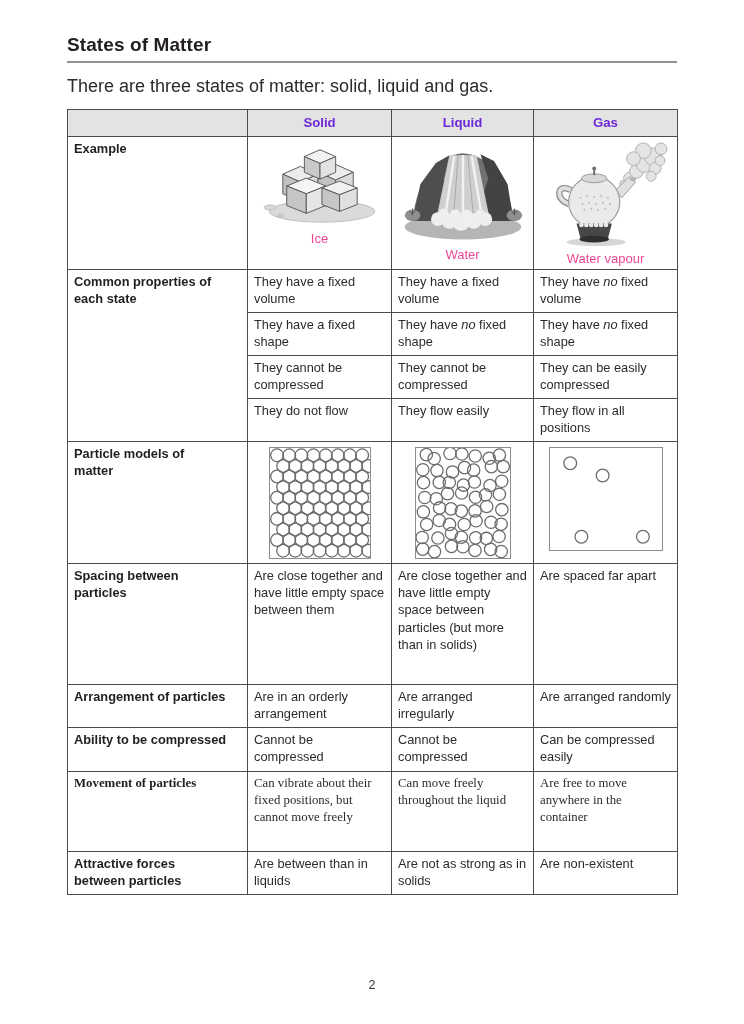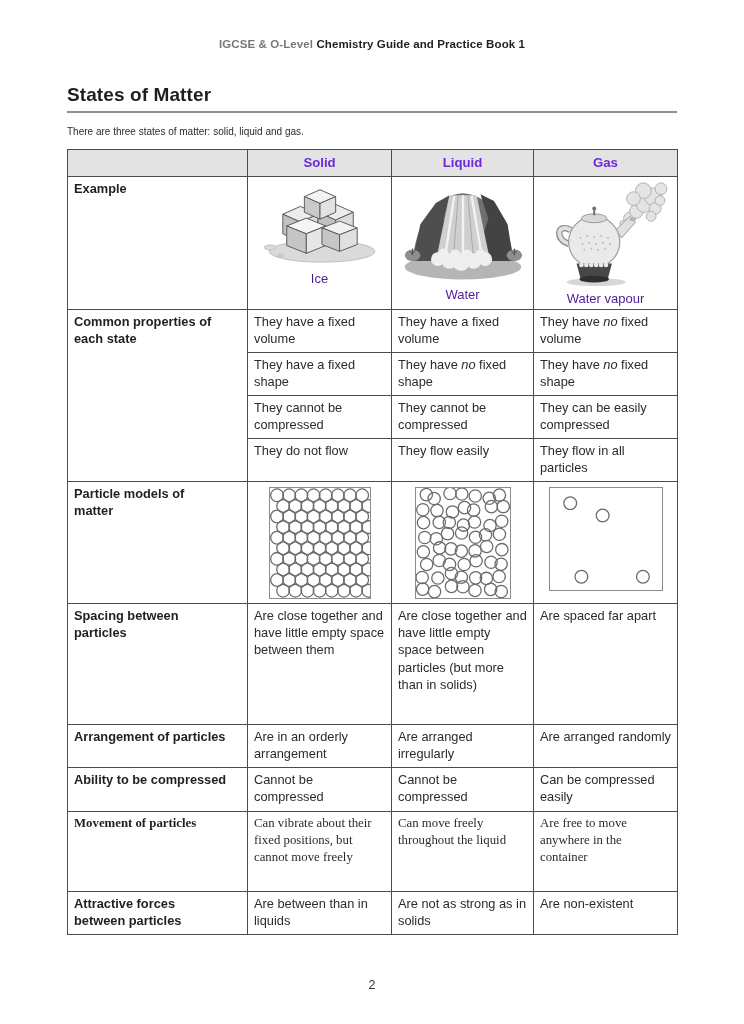--- a/index.html
+++ b/index.html
@@ -12,52 +12,48 @@
   }
   *{box-sizing:border-box;}
   html,body{margin:0;padding:0;}
   body{background:#f2f2f2;font-family:"Liberation Sans",sans-serif;color:var(--text);}
   .page{position:relative;width:744px;height:1024px;background:#ffffff;margin:0 auto;overflow:hidden;}
   .content{width:610px;margin:0 auto;}
   .running-header{padding-top:38px;text-align:center;font-size:11.5px;font-weight:bold;letter-spacing:.1px;}
   .rh-series{color:var(--muted);}
   .rh-book{color:#221e1f;}
   h1.heading{margin:34px 0 0 0;font-size:19px;font-weight:bold;color:#221e1f;border-bottom:2px solid var(--rule);padding-bottom:5px;letter-spacing:.1px;}
-  .intro{margin:13px 0 12px 0;font-size:10px;}
+  .intro{margin:13px 0 12px 0;font-size:18px;}
   table.matter{border-collapse:collapse;table-layout:fixed;width:610px;font-size:12.8px;line-height:1.34;}
   .matter th,.matter td{border:1.5px solid var(--border);vertical-align:top;text-align:left;padding:3px 6px 4px 6px;}
   .matter thead th{background:var(--header_bg);text-align:center;font-size:13.2px;font-weight:bold;padding:4px 2px;height:26px;vertical-align:middle;color:#6d28d9;}
   .matter th.lbl{font-weight:bold;white-space:pre-line;padding-right:12px;color:#221e1f;}
   tr.r-example{height:130px;}
   tr.r-c{height:43px;}
   tr.r-part{height:120px;}
   tr.r-spacing{height:121px;}
   tr.r-arr{height:43px;margin-left:33px;}
   tr.r-abl{height:44px;}
   tr.r-mov{height:80px;font-family:Liberation Serif, serif;}
   tr.r-att{height:43px;}
   td.figcell{padding:2px;text-align:center;vertical-align:top;}
   .fig{margin:0;display:flex;flex-direction:column;align-items:center;}
   .fig svg{display:block;}
-  .caption{font-size:13px;margin-top:1px;color:#4c1d95;}
+  .caption{font-size:13px;margin-top:1px;color:#ec4899;}
   .pwrap{display:flex;justify-content:center;padding-top:2px;}
   svg.pbox{display:block;border:1.5px solid var(--pborder);background:#fff;}
   .matter i{font-style:italic;}
   .pageno{position:absolute;left:0;right:0;bottom:32px;text-align:center;font-size:12.5px;color:#333;}
 </style>
 </head>
 <body>
 
 <div class="page">
   <div class="content">
 
-    <div class="running-header">
-      <span class="rh-series">IGCSE &amp; O-Level</span>
-      <span class="rh-book">Chemistry Guide and Practice Book 1</span>
-    </div>
 
     <h1 class="heading">States of Matter</h1>
     <p class="intro">There are three states of matter: solid, liquid and gas.</p>
 
     <table class="matter">
       <colgroup>
         <col style="width:180px">
           <col style="width:144px">
           <col style="width:142px">
           <col style="width:144px">
@@ -220,21 +216,21 @@
           <td><span>They have </span><i>no</i><span> fixed shape</span></td>
         </tr>
         <tr class="r-c">
           <td><span>They cannot be compressed</span></td>
           <td><span>They cannot be compressed</span></td>
           <td><span>They can be easily compressed</span></td>
         </tr>
         <tr class="r-c">
           <td><span>They do not flow</span></td>
           <td><span>They flow easily</span></td>
-          <td><span>They flow in all particles</span></td>
+          <td><span>They flow in all positions</span></td>
         </tr>
 
         <tr class="r-part">
           <th class="lbl">Particle models of
 matter</th>
           <td>
             <div class="pwrap">
                 <svg class="pbox" width="102" height="112" viewBox="0 0 102 112">
                   <circle cx="7.2" cy="7.4" r="6.5" fill="none" stroke="#6b6b6b" stroke-width="1.3"></circle>
                   <circle cx="19.6" cy="7.4" r="6.5" fill="none" stroke="#6b6b6b" stroke-width="1.3"></circle>

